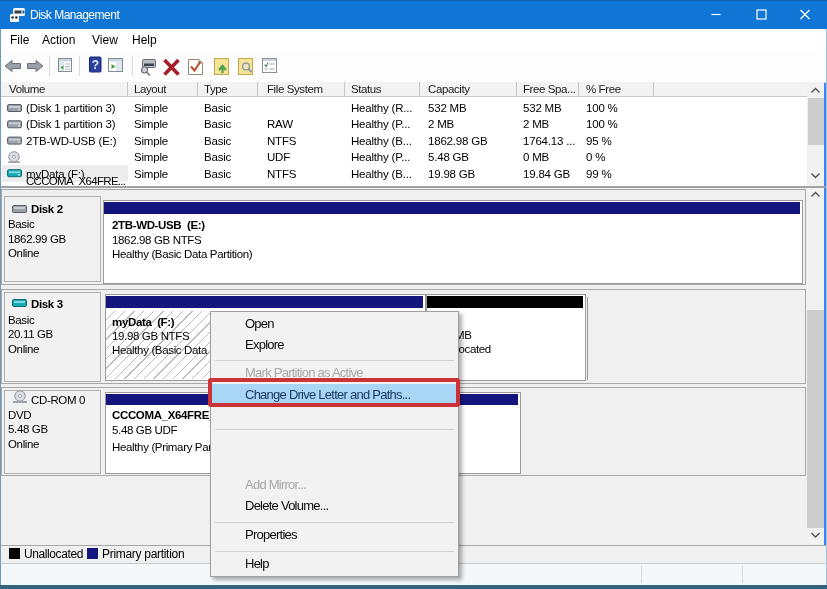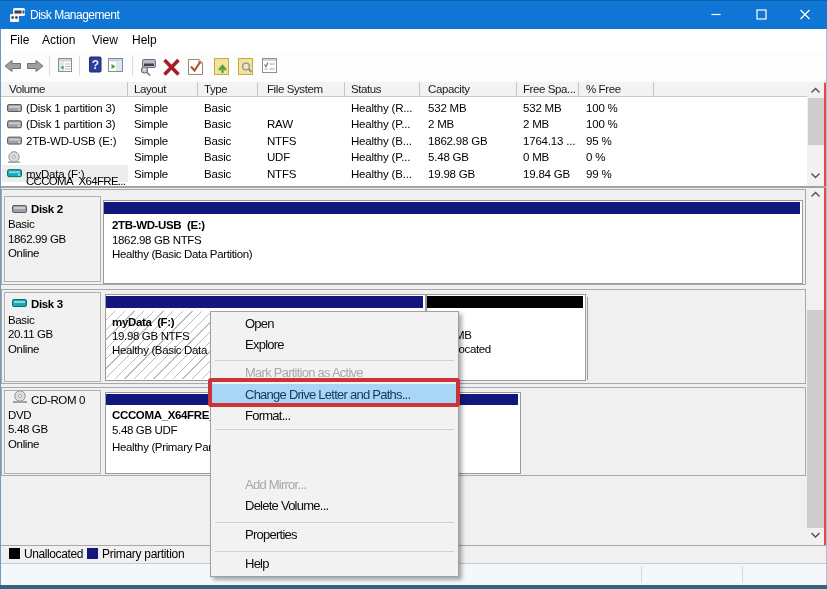--- a/index.html
+++ b/index.html
@@ -1,16 +1,16 @@
 <!DOCTYPE html>
 <html><head>
 <meta charset="utf-8">
 <style>
   html,body{margin:0;padding:0;}
-  #win{position:relative;width:827px;height:589px;background:#ef4444;overflow:hidden;
+  #win{position:relative;width:827px;height:589px;background:#3b82f6;overflow:hidden;
        font-family:"Liberation Sans",sans-serif;font-size:12px;color:#000;}
   .abs{position:absolute;}
   
   #titlebar{left:0;top:0;width:827px;height:29px;background:#1076d5;}
   #titletxt{left:30px;top:8px;color:#fff;font-size:12px;letter-spacing:-0.5px;}
   
   #menubar{left:1px;top:29px;width:825px;height:22px;background:#fff;}
   .mitem{top:4px;font-size:12px;letter-spacing:0px;}
   
   #toolbar{left:1px;top:51px;width:825px;height:31px;background:#fdfdfd;border-bottom:1px solid #d4d4d4;}
@@ -311,21 +311,20 @@
   <div class="abs" style="left:0;top:29px;width:1px;height:556px;background:#6d9bbf;"></div>
   <div class="abs" style="left:826px;top:29px;width:1px;height:556px;background:#9fc5de;"></div>
   <div class="abs" style="left:0;top:585px;width:827px;height:4px;background:#33637f;"></div>
 
   <div class="abs" id="cmenu">
     <div class="mi" style="top:1px;">Open</div>
     <div class="mi" style="top:22px;">Explore</div>
     <div class="msep" style="top:48px;"></div>
     <div class="mi mgray" style="top:50px;">Mark Partition as Active</div>
     <div class="mi" style="top:72px;background:#aad6f5;color:#17375c;">Change Drive Letter and Paths...</div>
-    <div class="mi" style="top:93px;">Format...</div>
     <div class="msep" style="top:117px;"></div>
     <div class="mi mgray" style="top:162px;">Add Mirror...</div>
     <div class="mi" style="top:183px;">Delete Volume...</div>
     <div class="msep" style="top:210px;"></div>
     <div class="mi" style="top:211.5px;">Properties</div>
     <div class="msep" style="top:239px;"></div>
     <div class="mi" style="top:241px;">Help</div>
 
   </div>
   <div class="abs" id="redbox"></div>

